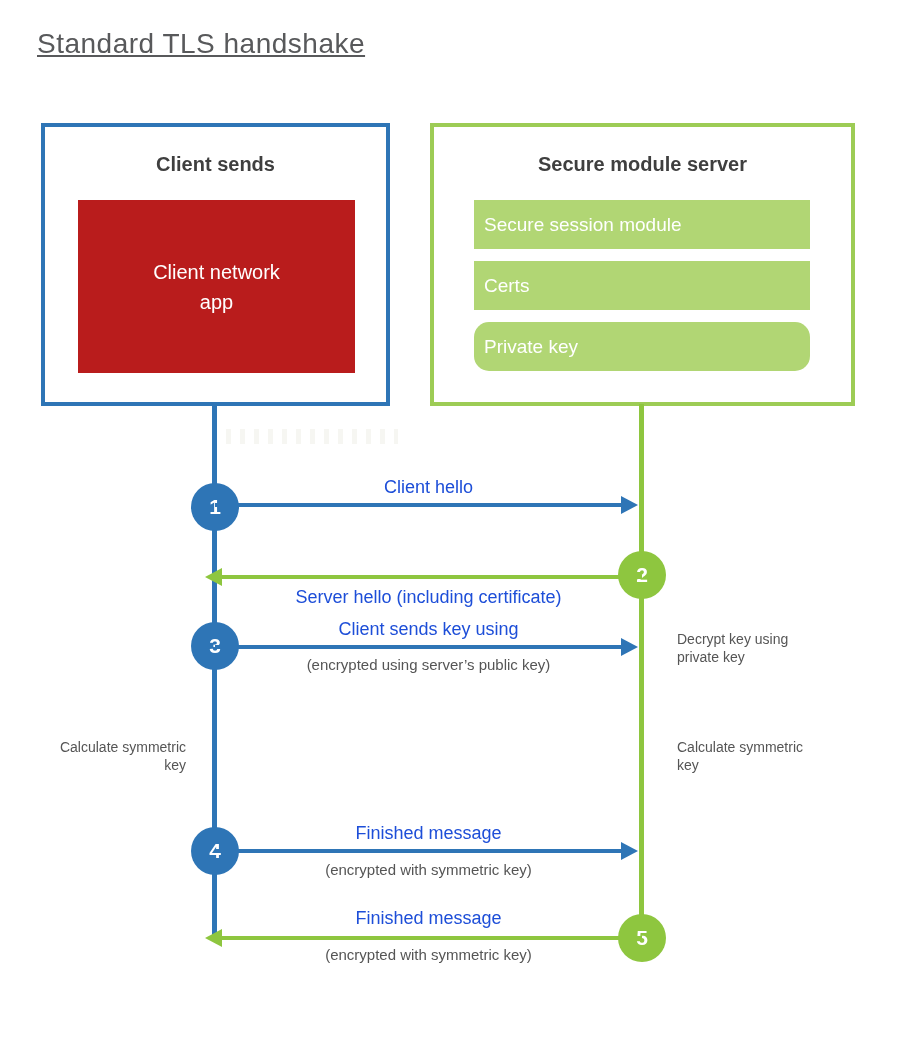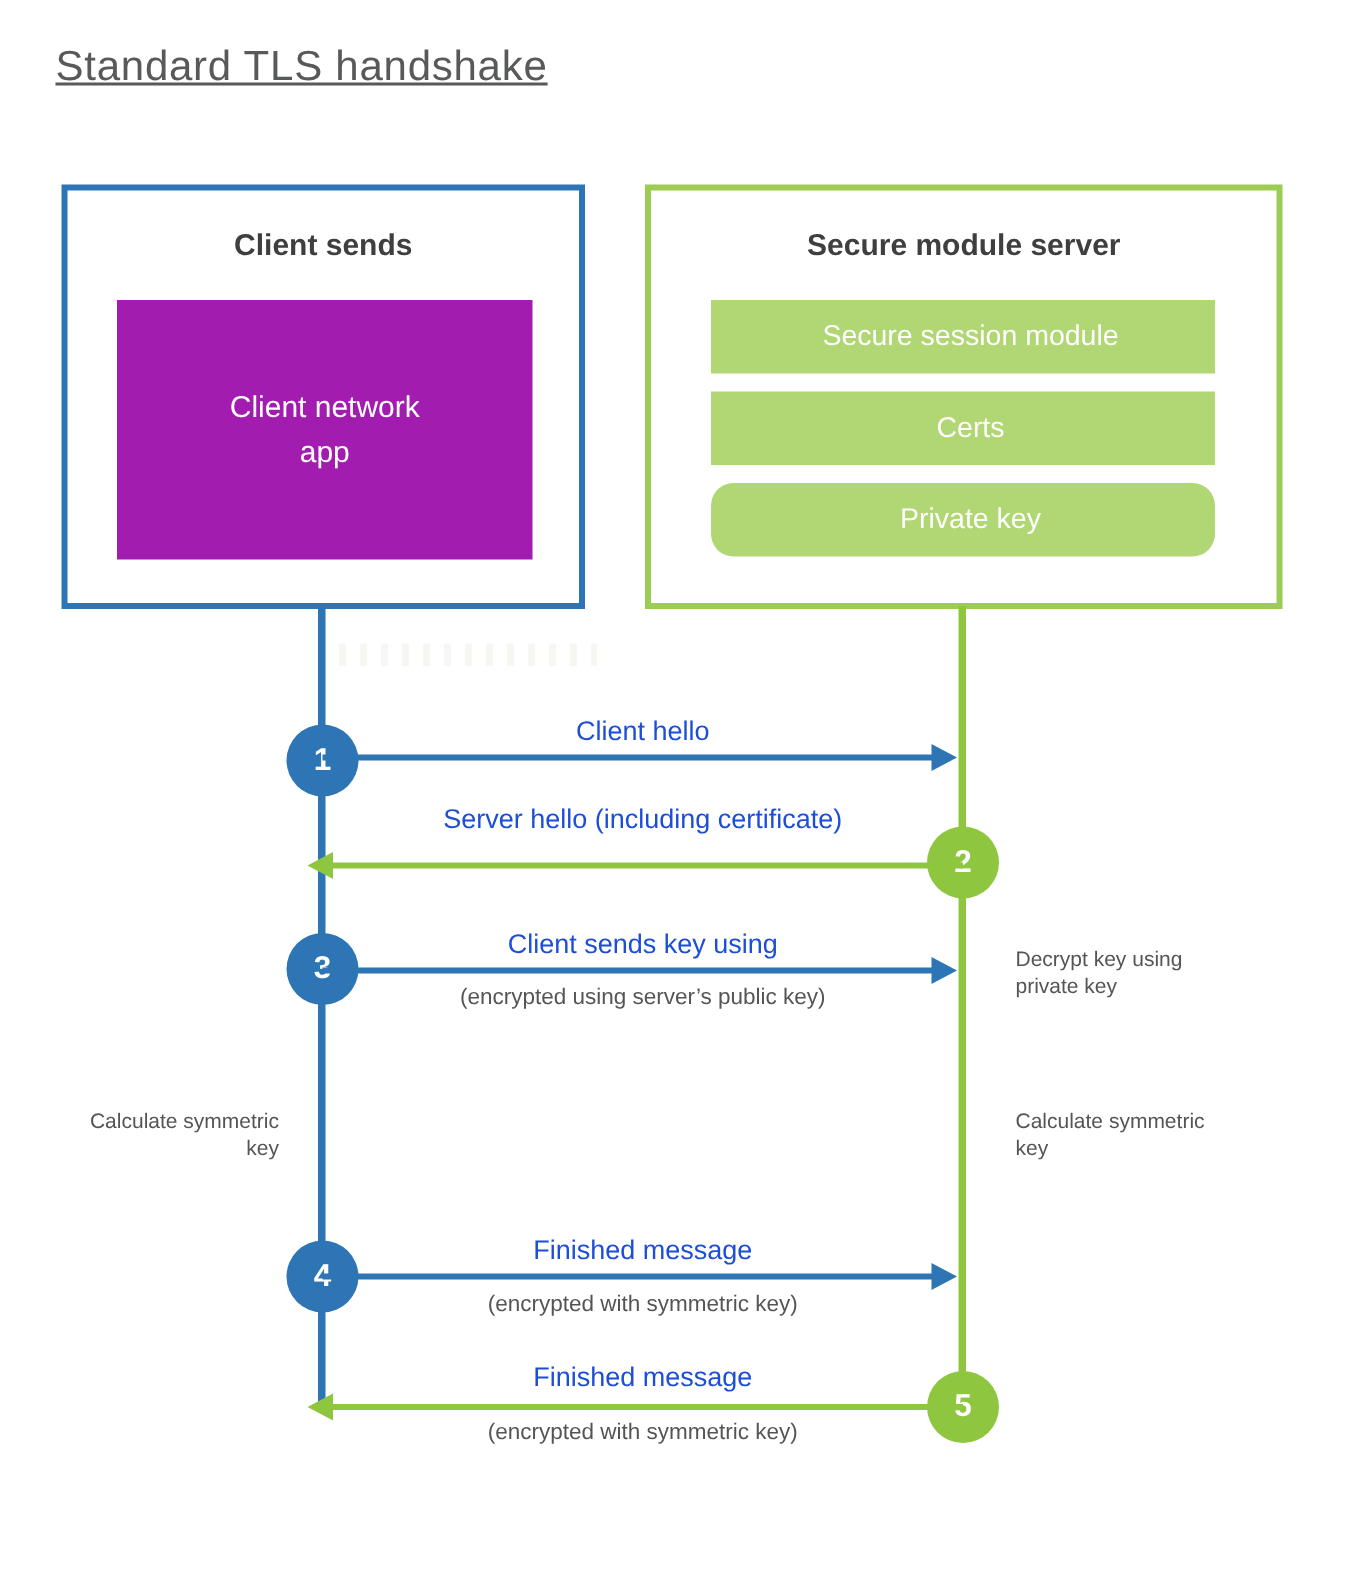--- a/index.html
+++ b/index.html
@@ -15,27 +15,27 @@
   
   .entity-box { position:absolute; top:123px; height:283px; background:#fff; }
   .client-box { left:41px; width:349px; border:4px solid #2e75b6; }
   .server-box { left:430px; width:425px; border:4px solid #9dcc55; }
   .entity-title {
     position:absolute; left:0; right:0; top:26px; text-align:center;
     font-size:20px; font-weight:bold; color:#3f3f3f;
   }
   .client-app {
     position:absolute; left:78px; top:200px; width:277px; height:173px;
-    background:#a21caf; display:flex; align-items:center; justify-content:center;
+    background:#b91c1c; display:flex; align-items:center; justify-content:center;
     color:#ffffff; font-size:20px; text-align:center;
   }
   .client-app span { display:block; max-width:165px; line-height:1.5; }
   .server-bar {
     position:absolute; left:474px; width:336px; height:49px;
-    background:#b1d674; display:flex; align-items:center; justify-content:center;
+    background:#b1d674; display:flex; align-items:center; justify-content:flex-start;
     color:#ffffff; font-size:19px;padding-left:10px;
   }
   .bar-1 { top:200px; } .bar-2 { top:261px; } .bar-3 { top:322px;border-radius:15px; }
   
   .lifeline { position:absolute; top:404px; width:5px; height:536px; }
   .lifeline.blue  { left:212px; background:#2e75b6; }
   .lifeline.green { left:639px; background:#8ec63f; }
   
   .ghost-dashes {
     position:absolute; left:226px; top:429px; width:172px; height:15px;
@@ -76,21 +76,21 @@
   .a5 { left:221px; top:936px; width:421px; }
   
   .msg {
     position:absolute; left:215px; width:427px; text-align:center;
     font-size:18px; color:#1d4ed8;
   }
   .msg-sub {
     position:absolute; left:215px; width:427px; text-align:center;
     font-size:15px; color:#555555;
   }
-  .m1 { top:477px; } .m2 { top:516px;margin-top:20px; }
+  .m1 { top:477px; } .m2 { top:567px;margin-top:20px; }
   .m3 { top:619px; } .m3s { top:656px; }
   .m4 { top:823px; } .m4s { top:861px; }
   .m5 { top:908px; } .m5s { top:946px; }
   
   .note {
     position:absolute; width:136px; font-size:14px; color:#555555; line-height:1.25;
   }
   .note-decrypt    { left:677px; top:631px; text-align:left; }
   .note-calc-left  { left:50px;  top:739px; text-align:right; }
   .note-calc-right { left:677px; top:739px; text-align:left; }

